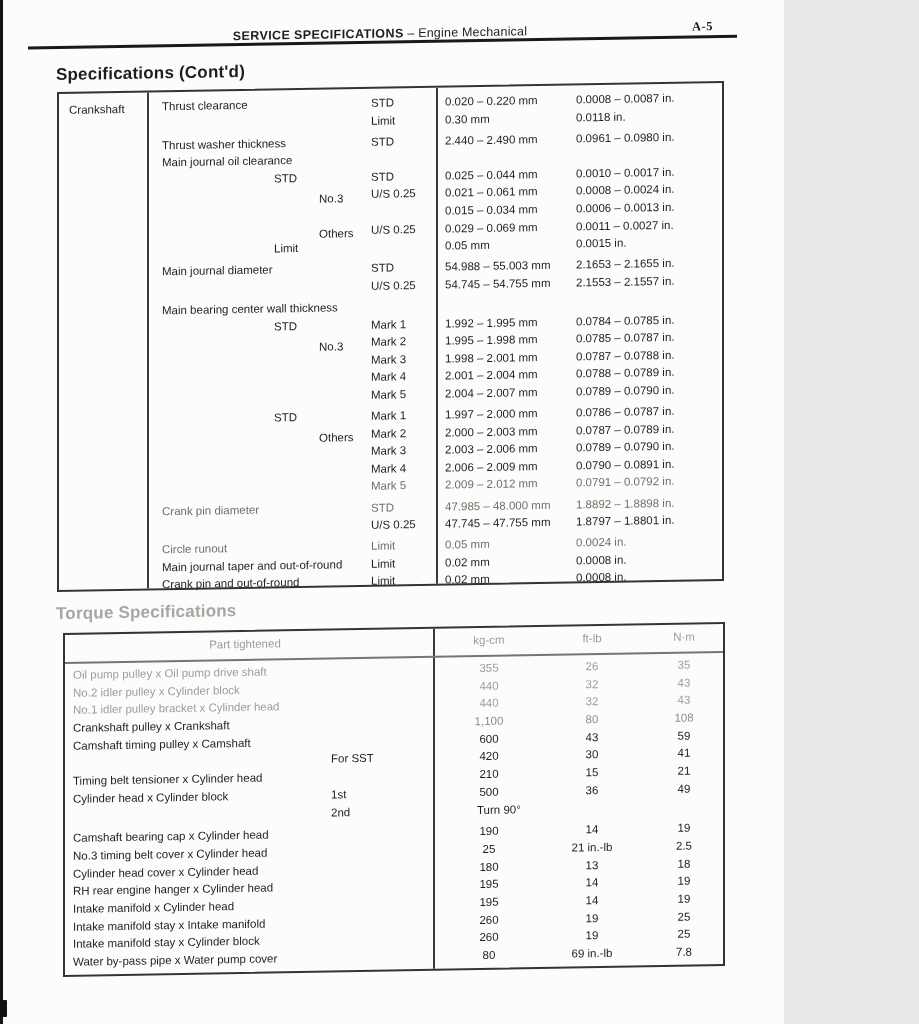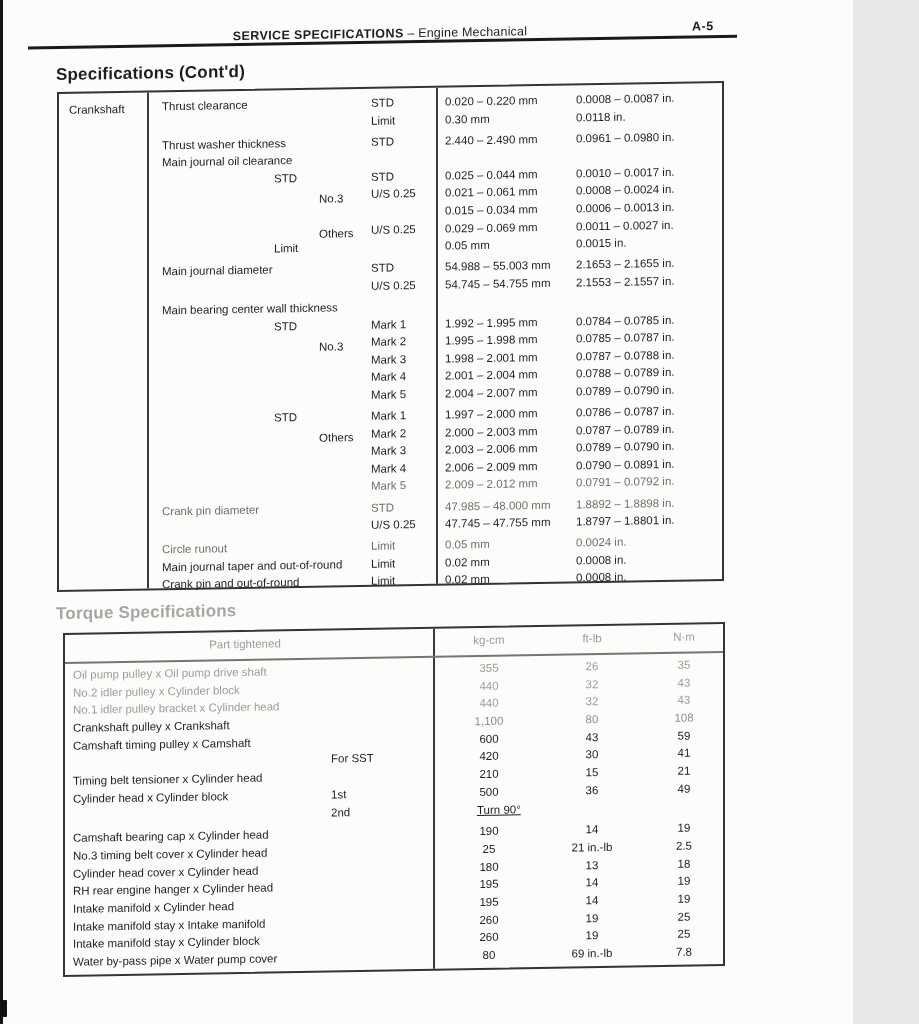--- a/index.html
+++ b/index.html
@@ -1,28 +1,28 @@
 <!DOCTYPE html>
 <html><head>
 <meta charset="utf-8">
 <style>
   html,body{margin:0;padding:0;background:#e8e8e6;}
   .page{
-    position:relative;width:853px;height:1024px;background:#fcfcfa;
+    position:relative;width:784px;height:1024px;background:#fcfcfa;
     overflow:hidden;font-family:"Liberation Sans","DejaVu Sans",sans-serif;
     color:#1e1e1e;
   }
   .sheet{position:absolute;inset:0;transform:skewY(-0.95deg);transform-origin:0 0;}
   
   .edge-strip{position:absolute;left:0;top:0;width:3px;height:1024px;background:#141414;}
   .edge-blob{position:absolute;left:0;top:1000px;width:7px;height:17px;background:#101010;border-radius:1px;}
   
   .hdr-title{position:absolute;left:0;top:33px;width:760px;text-align:center;font-size:12.5px;letter-spacing:.2px;white-space:nowrap;}
   .hdr-title b{font-weight:bold;letter-spacing:.4px;}
-  .hdr-page{position:absolute;left:692px;top:31px;font-size:12.5px;font-weight:bold;letter-spacing:.5px;}
+  .hdr-page{position:absolute;left:692px;top:31px;font-size:12.5px;font-weight:bold;letter-spacing:.5px;font-family:Liberation Serif, serif;}
   .hdr-rule{position:absolute;left:28px;top:47px;width:709px;height:3px;background:#1a1a1a;}
   
   .spec-heading{position:absolute;left:56px;top:66px;font-size:17px;font-weight:bold;letter-spacing:.2px;}
   .torque-heading{position:absolute;left:56px;top:605px;font-size:17px;font-weight:bold;letter-spacing:.2px;color:#a6a6a4;}
   
   .spec-table{position:absolute;left:57px;top:93px;width:667px;height:500px;border:2px solid #343434;box-sizing:border-box;background:transparent;}
   .spec-table .vline{position:absolute;top:0;bottom:0;width:2px;background:#3a3a3a;}
   .v1{left:88px;} .v2{left:377px;}
   .comp-label{position:absolute;left:10px;top:10px;font-size:11.5px;}
   .spec-rows{position:absolute;left:0;right:0;top:6px;}
@@ -40,21 +40,21 @@
   .th-kg{left:374px;width:100px;text-align:center;}
   .th-ft{left:477px;width:100px;text-align:center;}
   .th-nm{left:569px;width:100px;text-align:center;}
   .t-rule{position:absolute;left:0;right:0;top:27px;height:2px;background:#757573;}
   .torque-rows{position:absolute;left:0;right:0;top:32px;}
   .trow{position:relative;height:17.7px;}
   .trow.gap{margin-top:4px;}
   .tc{position:absolute;top:2px;font-size:11.5px;white-space:nowrap;}
   .tc-part{left:8px;} .tc-sub{left:266px;}
   .tc-kg{left:374px;width:100px;text-align:center;}
-  .tc-kg.kg-left{text-align:left;left:412px;width:auto;text-decoration:underline;}
+  .tc-kg.kg-left{text-align:left;left:412px;width:auto;}
   .tc-ft{left:477px;width:100px;text-align:center;}
   .tc-nm{left:569px;width:100px;text-align:center;}
   
   .t-faded{color:#9d9d9b;}
   .t-mid{color:#6f6f6d;}
   .vt-mid .vcell{color:#8d8d8b;}
 </style>
 </head>
 <body>
 

